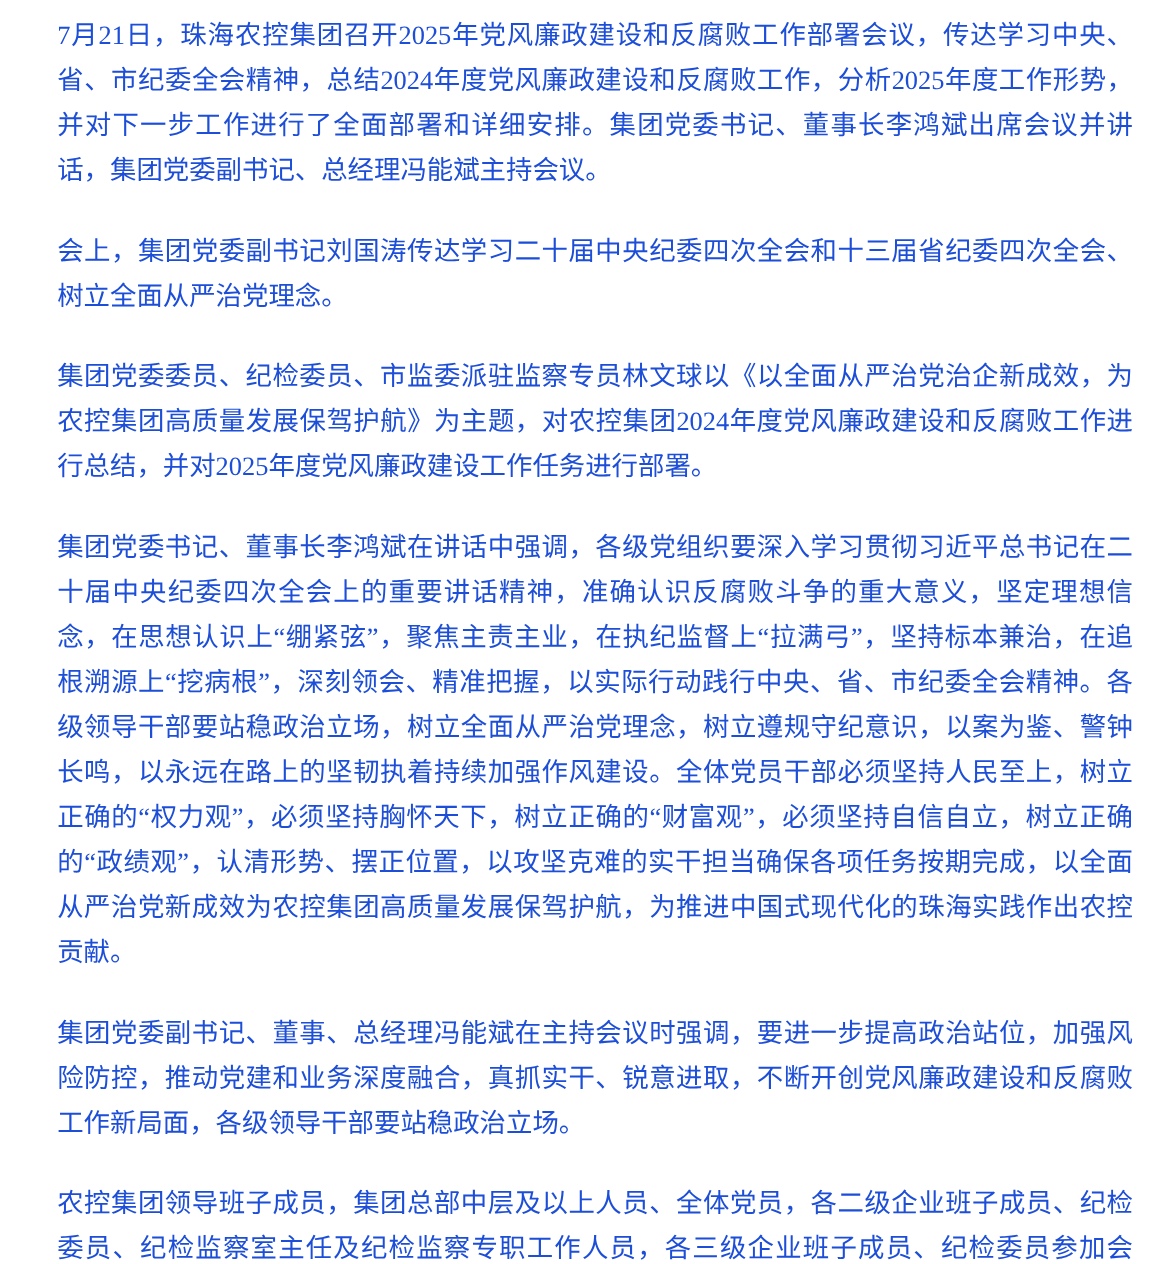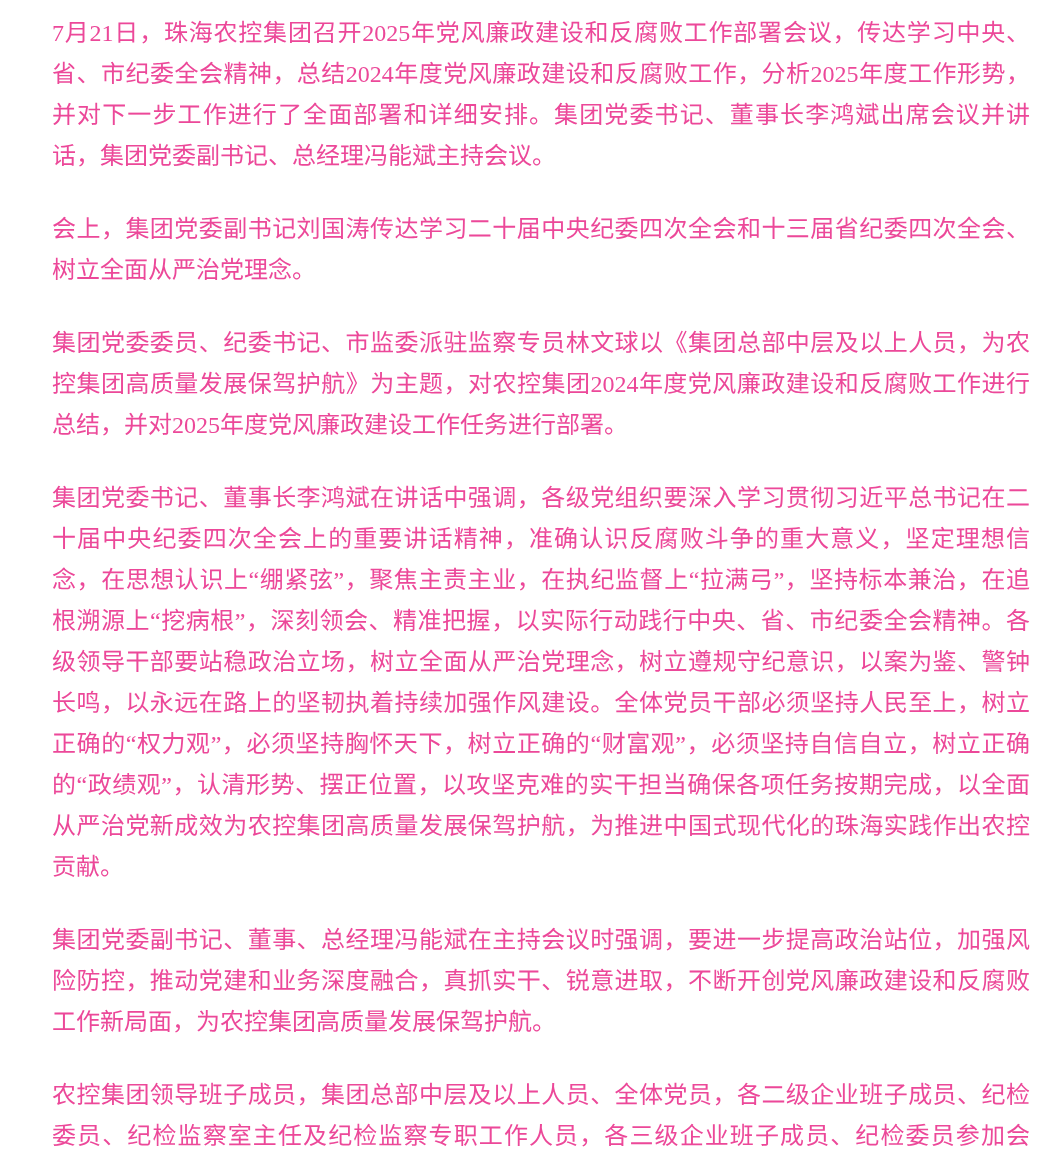--- a/index.html
+++ b/index.html
@@ -15,34 +15,34 @@
       font-family: "Liberation Serif", "DejaVu Serif", serif;
     }
     .article {
       padding: 13px 32px 0 52px;
       background: #ffffff;
     }
     .article p {
       margin: 0 0 32px 0;
       font-size: 24px;
       line-height: 41px;
-      color: #ec4899;
+      color: #1d4ed8;
       text-align: justify;
       text-justify: inter-ideograph;
       letter-spacing: 0;
       word-break: break-all;
       overflow-wrap: break-word;
     }
     .article p:last-child {
       margin-bottom: 0;
     }
   </style>
 </head>
 <body>
 
 <div class="article">
   <p>7月21日，珠海农控集团召开2025年党风廉政建设和反腐败工作部署会议，传达学习中央、省、市纪委全会精神，总结2024年度党风廉政建设和反腐败工作，分析2025年度工作形势，并对下一步工作进行了全面部署和详细安排。集团党委书记、董事长李鸿斌出席会议并讲话，集团党委副书记、总经理冯能斌主持会议。</p>
   <p>会上，集团党委副书记刘国涛传达学习二十届中央纪委四次全会和十三届省纪委四次全会、树立全面从严治党理念。</p>
-  <p>集团党委委员、纪委书记、市监委派驻监察专员林文球以《集团总部中层及以上人员，为农控集团高质量发展保驾护航》为主题，对农控集团2024年度党风廉政建设和反腐败工作进行总结，并对2025年度党风廉政建设工作任务进行部署。</p>
+  <p>集团党委委员、纪检委员、市监委派驻监察专员林文球以《以全面从严治党治企新成效，为农控集团高质量发展保驾护航》为主题，对农控集团2024年度党风廉政建设和反腐败工作进行总结，并对2025年度党风廉政建设工作任务进行部署。</p>
   <p>集团党委书记、董事长李鸿斌在讲话中强调，各级党组织要深入学习贯彻习近平总书记在二十届中央纪委四次全会上的重要讲话精神，准确认识反腐败斗争的重大意义，坚定理想信念，在思想认识上“绷紧弦”，聚焦主责主业，在执纪监督上“拉满弓”，坚持标本兼治，在追根溯源上“挖病根”，深刻领会、精准把握，以实际行动践行中央、省、市纪委全会精神。各级领导干部要站稳政治立场，树立全面从严治党理念，树立遵规守纪意识，以案为鉴、警钟长鸣，以永远在路上的坚韧执着持续加强作风建设。全体党员干部必须坚持人民至上，树立正确的“权力观”，必须坚持胸怀天下，树立正确的“财富观”，必须坚持自信自立，树立正确的“政绩观”，认清形势、摆正位置，以攻坚克难的实干担当确保各项任务按期完成，以全面从严治党新成效为农控集团高质量发展保驾护航，为推进中国式现代化的珠海实践作出农控贡献。</p>
-  <p>集团党委副书记、董事、总经理冯能斌在主持会议时强调，要进一步提高政治站位，加强风险防控，推动党建和业务深度融合，真抓实干、锐意进取，不断开创党风廉政建设和反腐败工作新局面，为农控集团高质量发展保驾护航。</p>
+  <p>集团党委副书记、董事、总经理冯能斌在主持会议时强调，要进一步提高政治站位，加强风险防控，推动党建和业务深度融合，真抓实干、锐意进取，不断开创党风廉政建设和反腐败工作新局面，各级领导干部要站稳政治立场。</p>
   <p>农控集团领导班子成员，集团总部中层及以上人员、全体党员，各二级企业班子成员、纪检委员、纪检监察室主任及纪检监察专职工作人员，各三级企业班子成员、纪检委员参加会议。</p>
 </div>
 
 </body></html>

